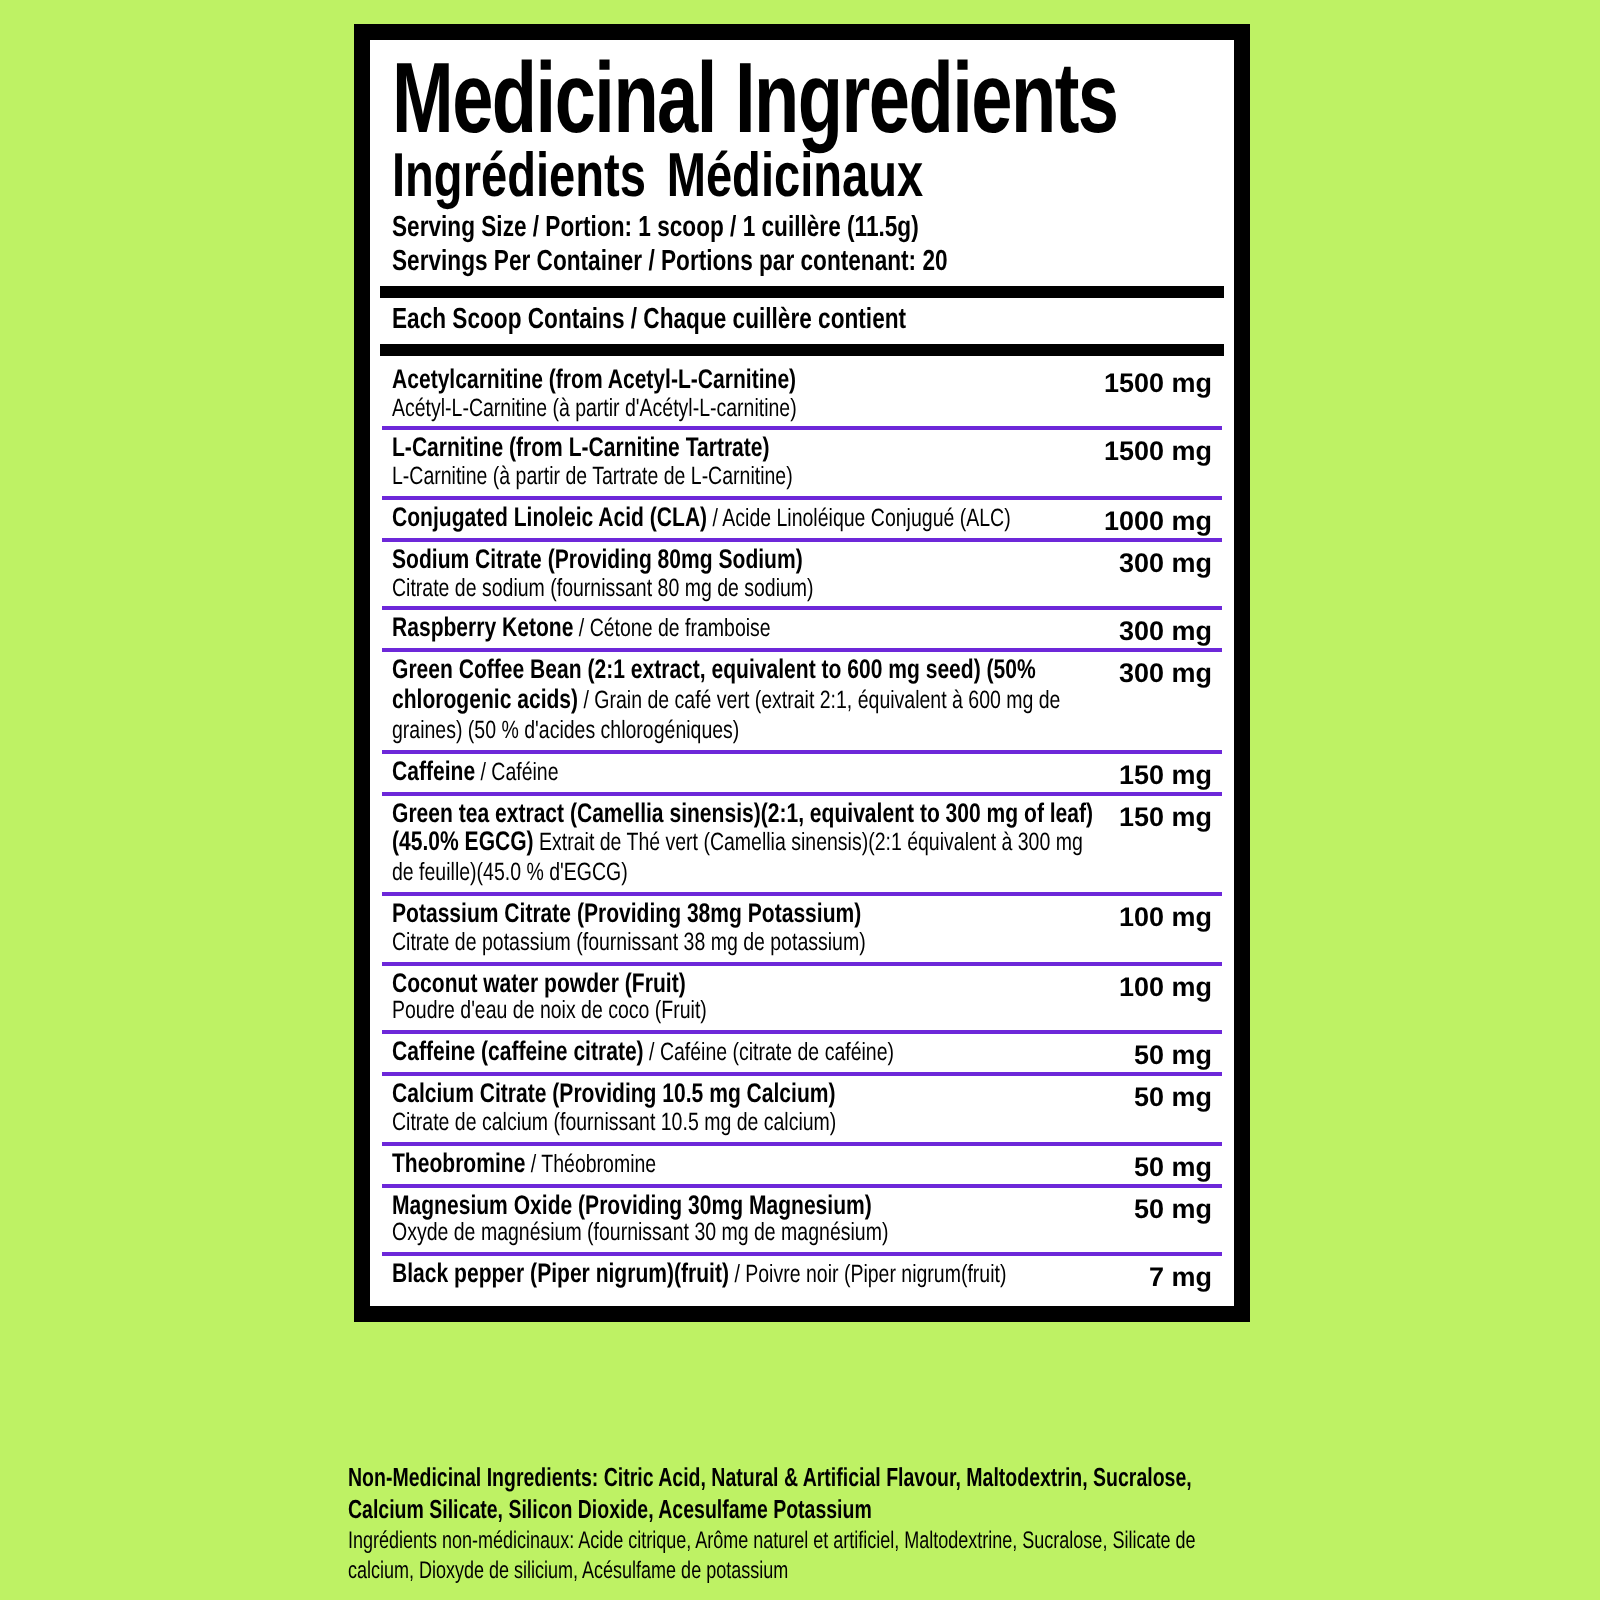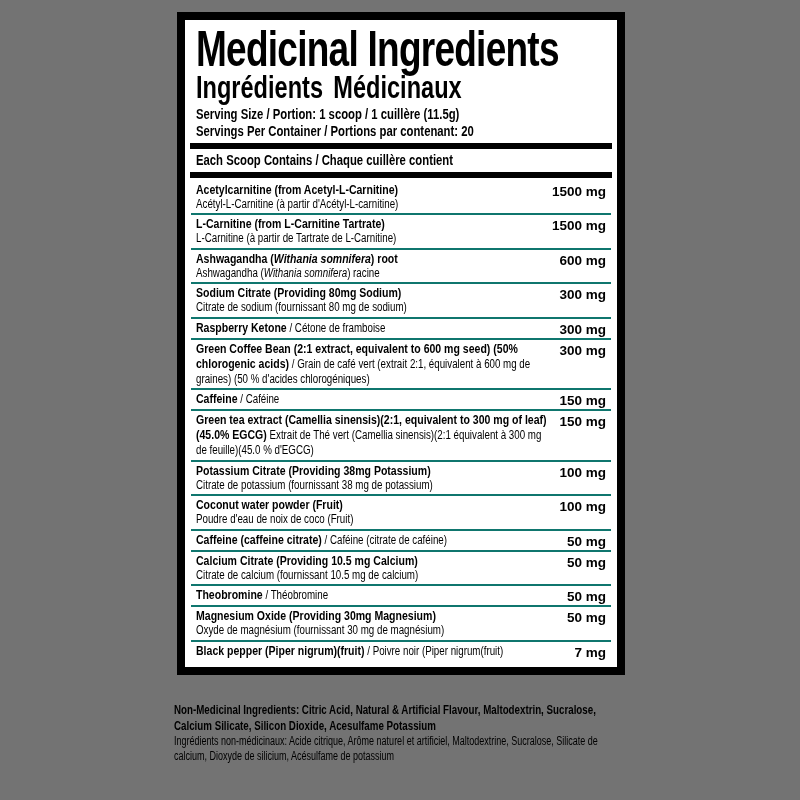--- a/index.html
+++ b/index.html
@@ -1,18 +1,18 @@
 <!DOCTYPE html>
 <html><head>
 <meta charset="utf-8">
 <style>
   html,body{margin:0;padding:0;}
   body{width:800px;height:800px;background:#ffffff;color:#000000;
        font-family:"Liberation Sans",sans-serif;}
-  .page{position:relative;width:800px;height:800px;background:#737373;overflow:hidden;}
+  .page{position:relative;width:800px;height:800px;background:#bef264;overflow:hidden;}
 
   .box{position:absolute;left:177px;top:12px;width:448px;box-sizing:border-box;
        border:8px solid #000;background:#fff;padding:4px 5px 6px;}
 
   
   .title{display:block;font-weight:bold;font-size:50px;line-height:0.92;
          letter-spacing:-1px;white-space:nowrap;transform:scaleX(0.74);
          transform-origin:0 0;margin:2px 0 0 6px;}
   .subtitle{display:block;font-weight:bold;font-size:31px;line-height:0.98;
             white-space:nowrap;word-spacing:5px;transform:scaleX(0.76);
@@ -20,30 +20,30 @@
   .cond{transform:scaleX(0.78);transform-origin:0 0;width:128.2%;}
 
   .serv{margin:3px 0 0 6px;}
   .servline{font-weight:bold;font-size:14.5px;line-height:1.16;white-space:nowrap;}
   .bar{height:6px;background:#000;margin:3px 0;}
   .scoop{font-weight:bold;font-size:14.5px;line-height:1.15;margin:2px 0 2px 6px;
          white-space:nowrap;}
 
   .rows{margin:0 1px;}
   .row{position:relative;padding:2px 0 2px;}
-  .row + .row{border-top:2px solid #0f766e;}
+  .row + .row{border-top:2px solid #6d28d9;}
   .rt{margin-left:5px;width:calc(128.2% - 80px);}
   .en{font-weight:bold;font-size:13.5px;line-height:1.1;}
   .fr{font-weight:normal;font-size:12.5px;line-height:1.1;}
   .mix{font-size:13.5px;line-height:1.1;}
   .it{font-style:italic;}
   .amt{position:absolute;top:3px;right:5px;font-weight:bold;font-size:13.5px;
        white-space:nowrap;}
 
-  .nonmed{position:absolute;left:174px;top:702px;width:452px;}
+  .nonmed{position:absolute;left:174px;top:731px;width:452px;}
   .cond2{transform:scaleX(0.75);transform-origin:0 0;width:133.3%;}
   .nm-en{font-weight:bold;font-size:13px;line-height:1.2;}
   .nm-fr{font-size:12px;line-height:1.22;margin-top:1px;}
 </style>
 </head>
 <body>
 
 <div class="page">
 
   <div class="box">
@@ -71,24 +71,23 @@
         </div>
         <div class="row">
           <div class="rt cond">
             <div class="en"><span>L-Carnitine (from L-Carnitine Tartrate)</span></div>
             <div class="fr"><span>L-Carnitine (à partir de Tartrate de L-Carnitine)</span></div>
           </div>
           <div class="amt">1500 mg</div>
         </div>
         <div class="row">
           <div class="rt cond">
-            <div class="en"><span>Ashwagandha (</span><span class="it">Withania somnifera</span><span>) root</span></div>
-            <div class="fr"><span>Ashwagandha (</span><span class="it">Withania somnifera</span><span>) racine</span></div>
+            <div class="mix"><span class="en"><span>Conjugated Linoleic Acid (CLA)</span></span><span class="fr"> / </span><span class="fr"><span>Acide Linoléique Conjugué (ALC)</span></span></div>
           </div>
-          <div class="amt">600 mg</div>
+          <div class="amt">1000 mg</div>
         </div>
         <div class="row">
           <div class="rt cond">
             <div class="en"><span>Sodium Citrate (Providing 80mg Sodium)</span></div>
             <div class="fr"><span>Citrate de sodium (fournissant 80 mg de sodium)</span></div>
           </div>
           <div class="amt">300 mg</div>
         </div>
         <div class="row">
           <div class="rt cond">

